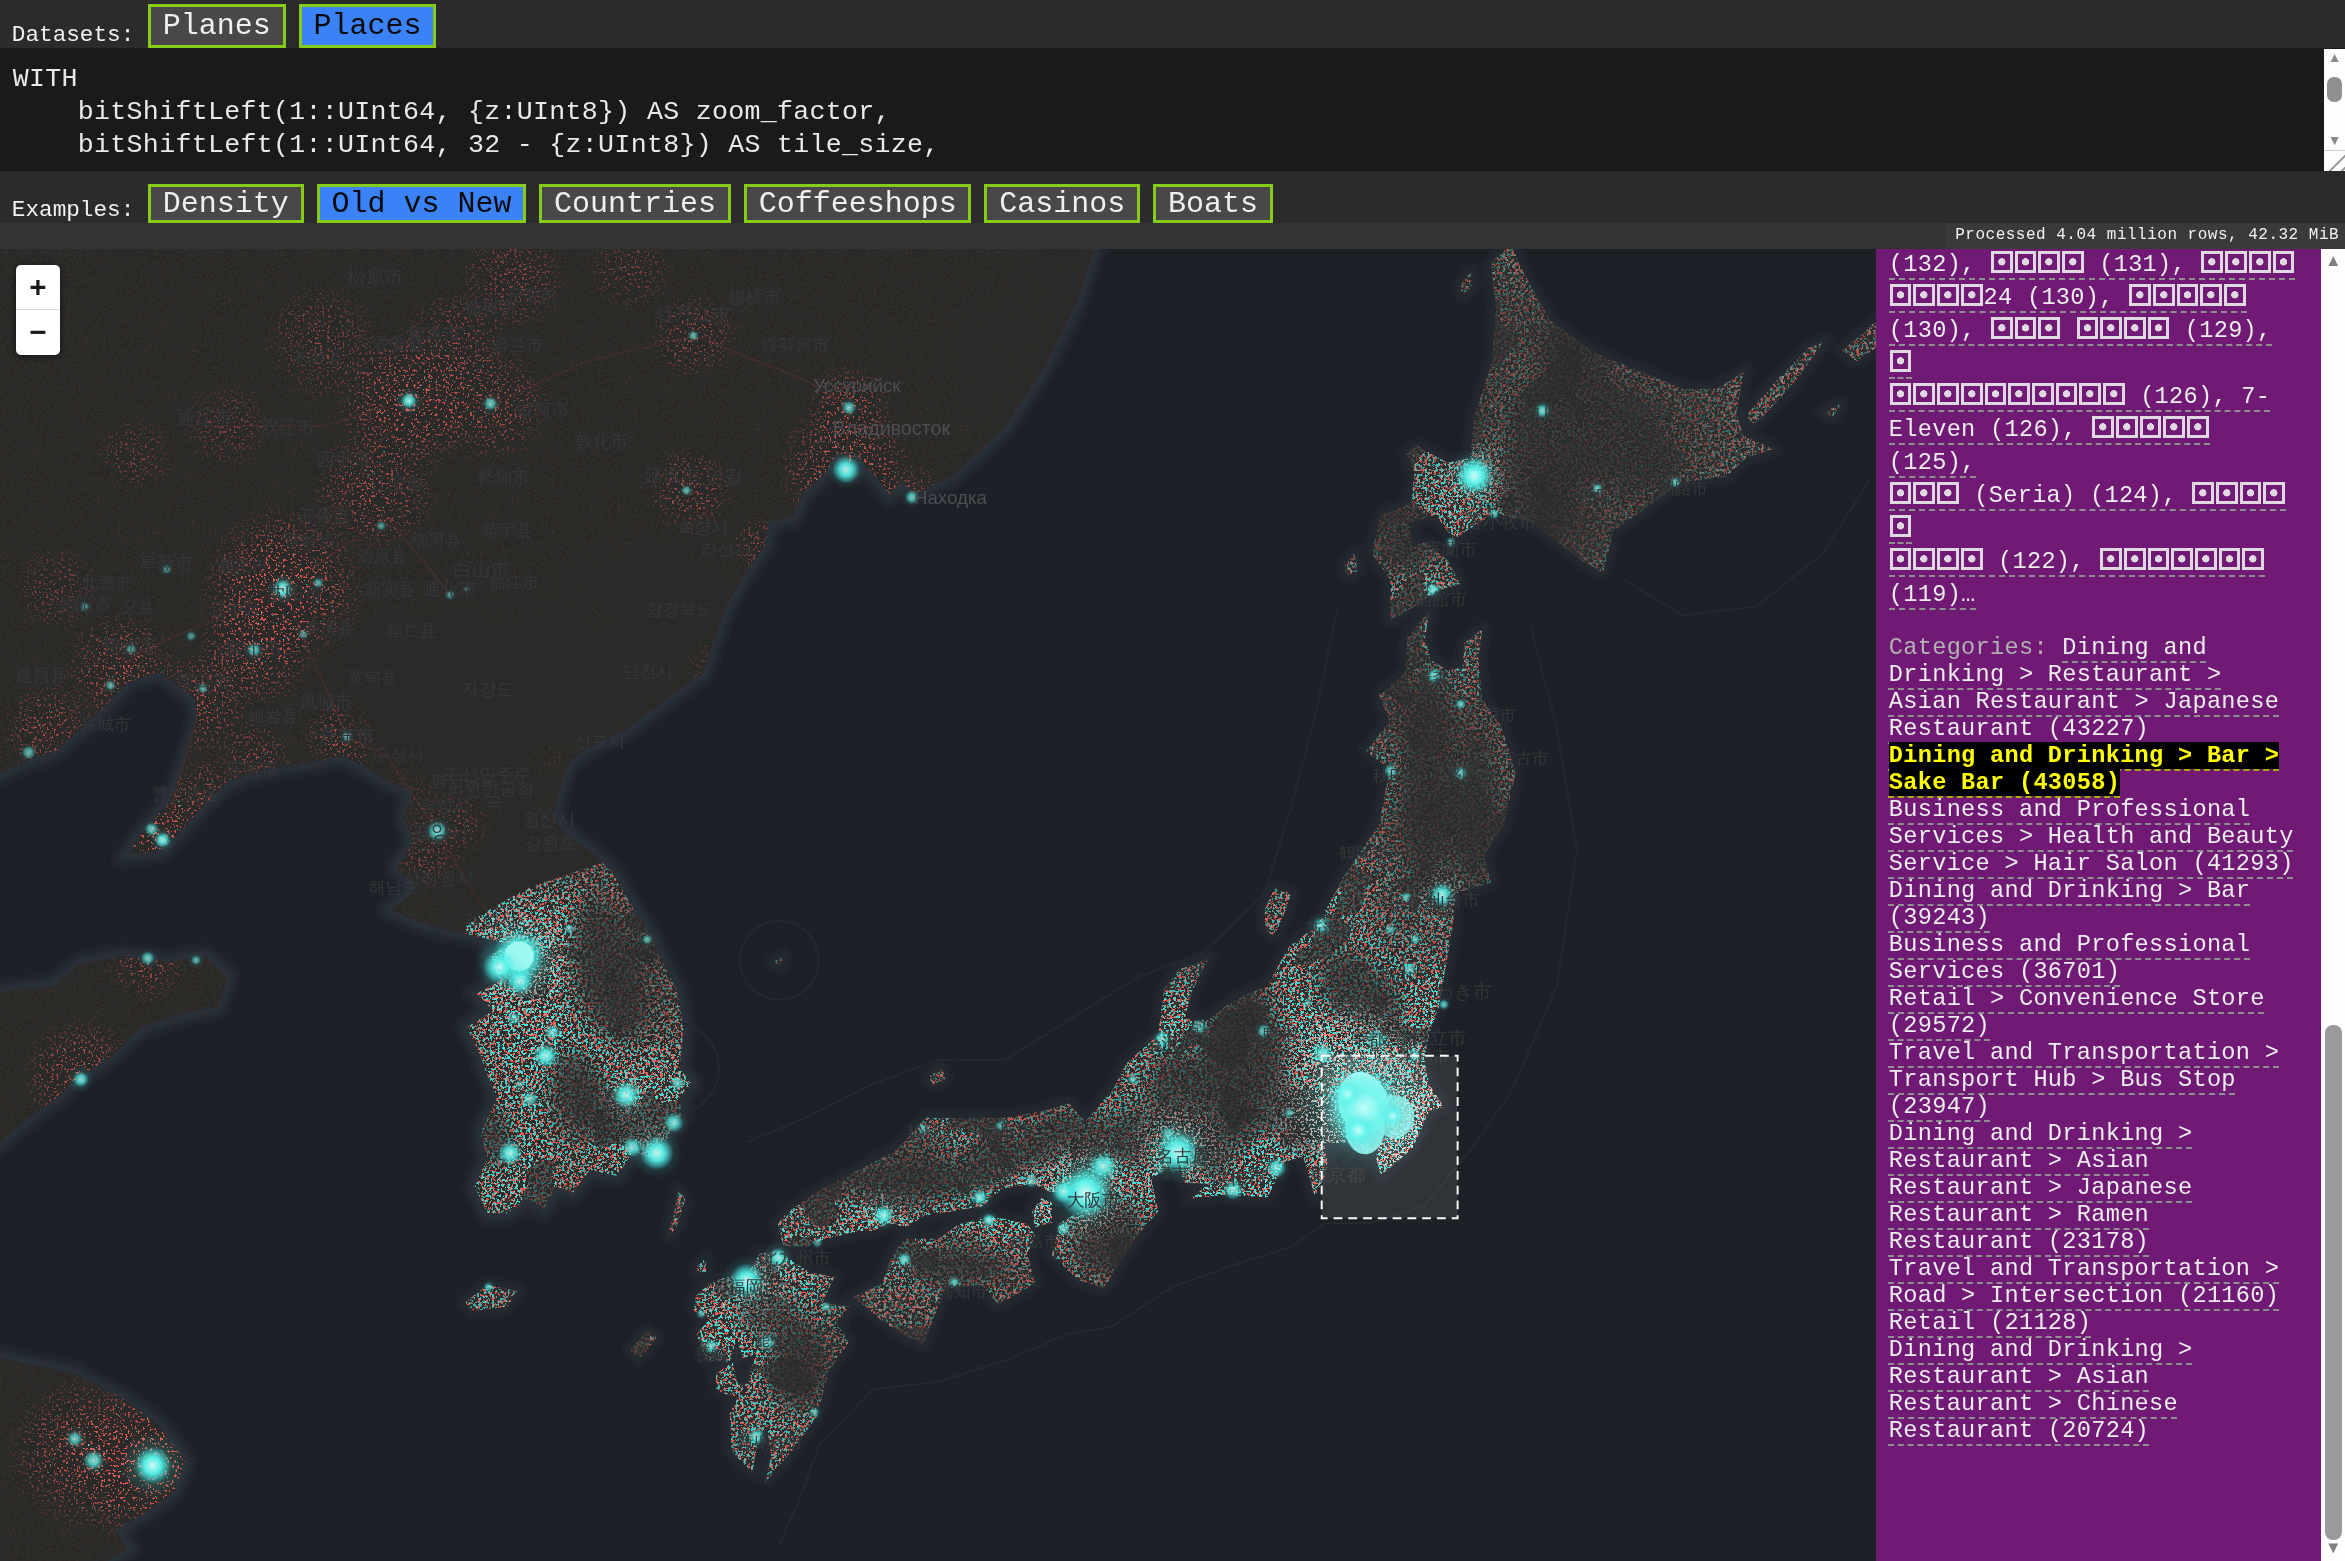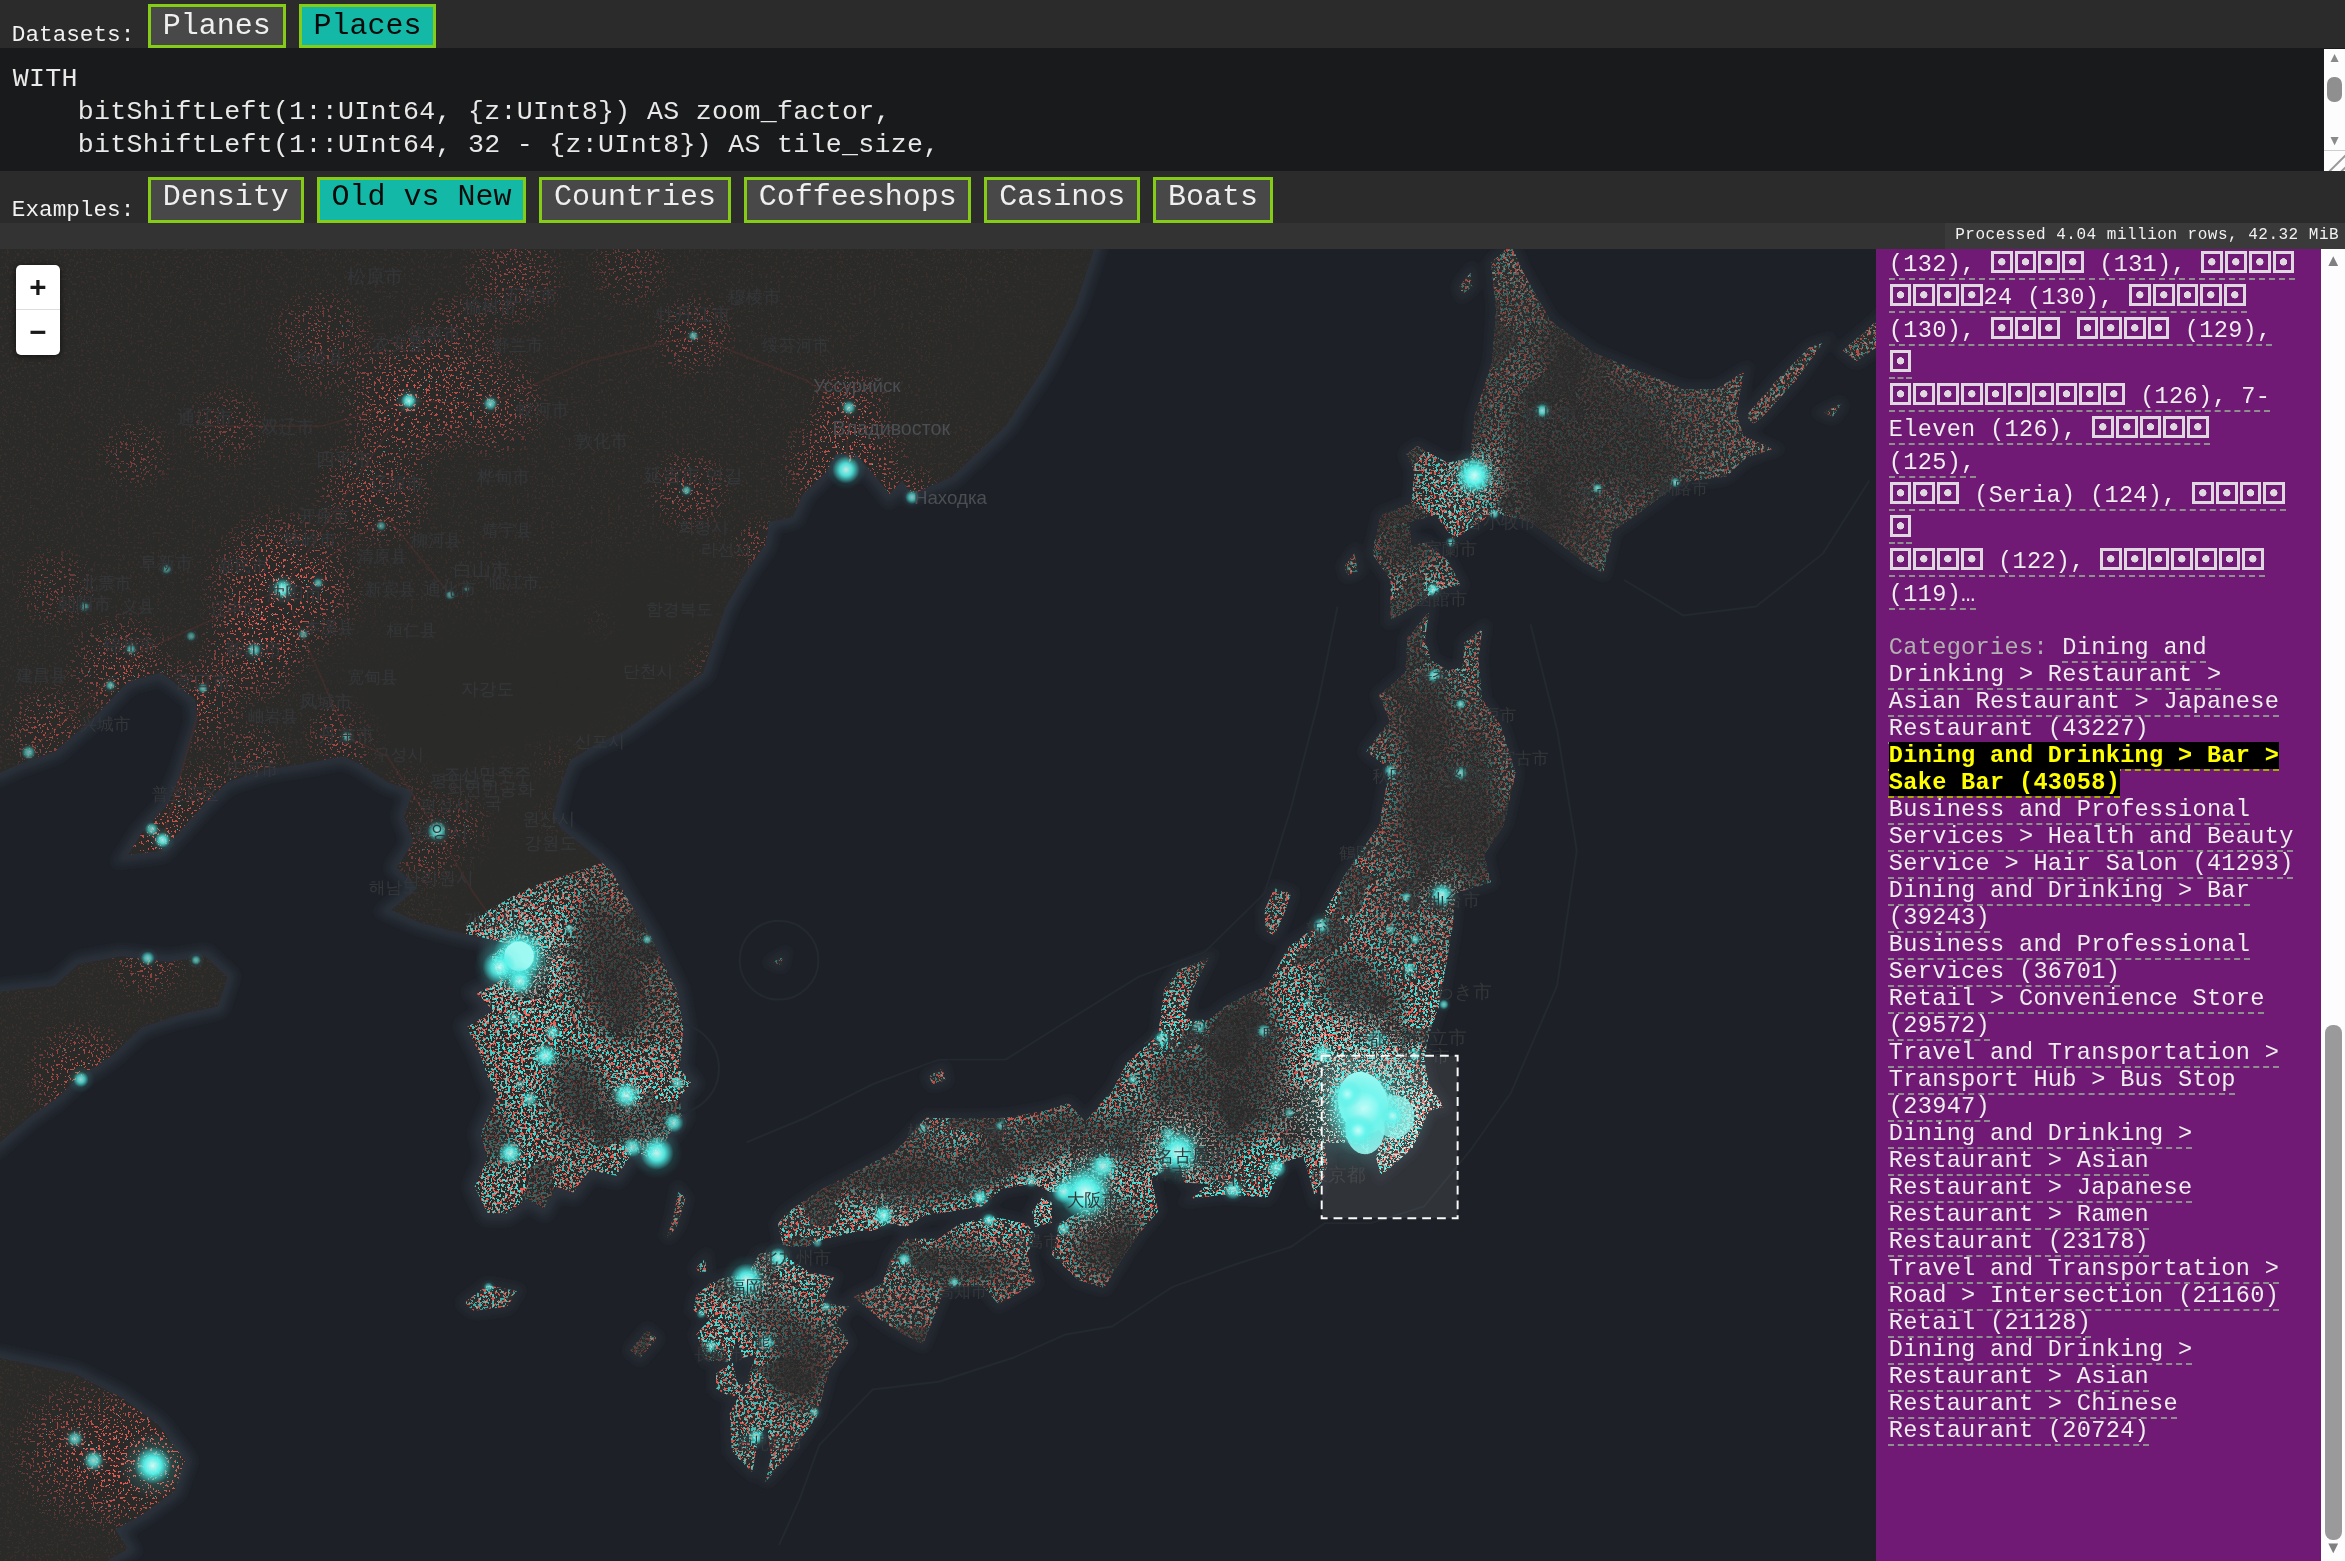--- a/index.html
+++ b/index.html
@@ -1,21 +1,21 @@
 <!DOCTYPE html>
 <html><head><meta charset="utf-8"><style>
 *{margin:0;padding:0;box-sizing:border-box}
 body{width:2345px;height:1561px;overflow:hidden;background:#2b2b2b;font-family:"Liberation Mono",monospace}
 .bar{background:#2b2b2b;color:#f2f2f2;font-size:22.7px;display:flex;align-items:flex-end}
 #bar1{height:48px}
 #bar2{height:52px}
-#bar2 .btn{padding-top:2px;padding-bottom:8px}
+#bar2 .btn{padding-top:2px;padding-bottom:1px}
 .bar .lbl{margin-left:11.8px;white-space:pre}
 .btn{display:inline-block;background:#484848;color:#efefef;border:3px solid #84cc16;padding:3.9px 11.8px;font-size:30px;line-height:30.5px;margin-right:13px;white-space:pre}
-.btn.sel{background:#14b8a6;color:#0a0a0a}
+.btn.sel{background:#3b82f6;color:#0a0a0a}
 #query{position:relative;height:123px;background:#191a1b;color:#e9e9e9;font-size:26.6px;line-height:33px;letter-spacing:0.3px;white-space:pre;padding:14.8px 0 0 12.8px;overflow:hidden}
 #qsb{position:absolute;top:1px;right:0;width:20.7px;height:101px;background:#fdfdfd}
 #qsb .th{position:absolute;left:3px;right:3px;top:27.6px;height:25.6px;background:#8f8f8f;border-radius:6.9px}
 .arr{position:absolute;left:0;width:100%;text-align:center;color:#8a8a8a;font-size:13.8px;line-height:17.7px;font-family:"Liberation Sans",sans-serif}
 #qgrip{position:absolute;right:0;top:102px;width:20.7px;height:20.7px;background:#fdfdfd;overflow:hidden}
 #qgrip i{position:absolute;background:#999;height:2px;width:25.6px;transform:rotate(-45deg)}
 #status{height:25.6px;background:#333333;position:relative}
 #status span{position:absolute;right:0;top:0;height:25.6px;background:#3a3a3a;color:#f2f2f2;font-size:16px;letter-spacing:0.5px;line-height:25.6px;padding:0 5.9px 0 9.9px}
 #maparea{position:relative;width:2345px;height:1312px;background:#1d2127;overflow:hidden}
 #zoomctl{position:absolute;left:15.8px;top:16.7px;width:44px;height:90px;background:#fff;border-radius:4.9px;box-shadow:0 1px 5.9px rgba(0,0,0,.65)}

